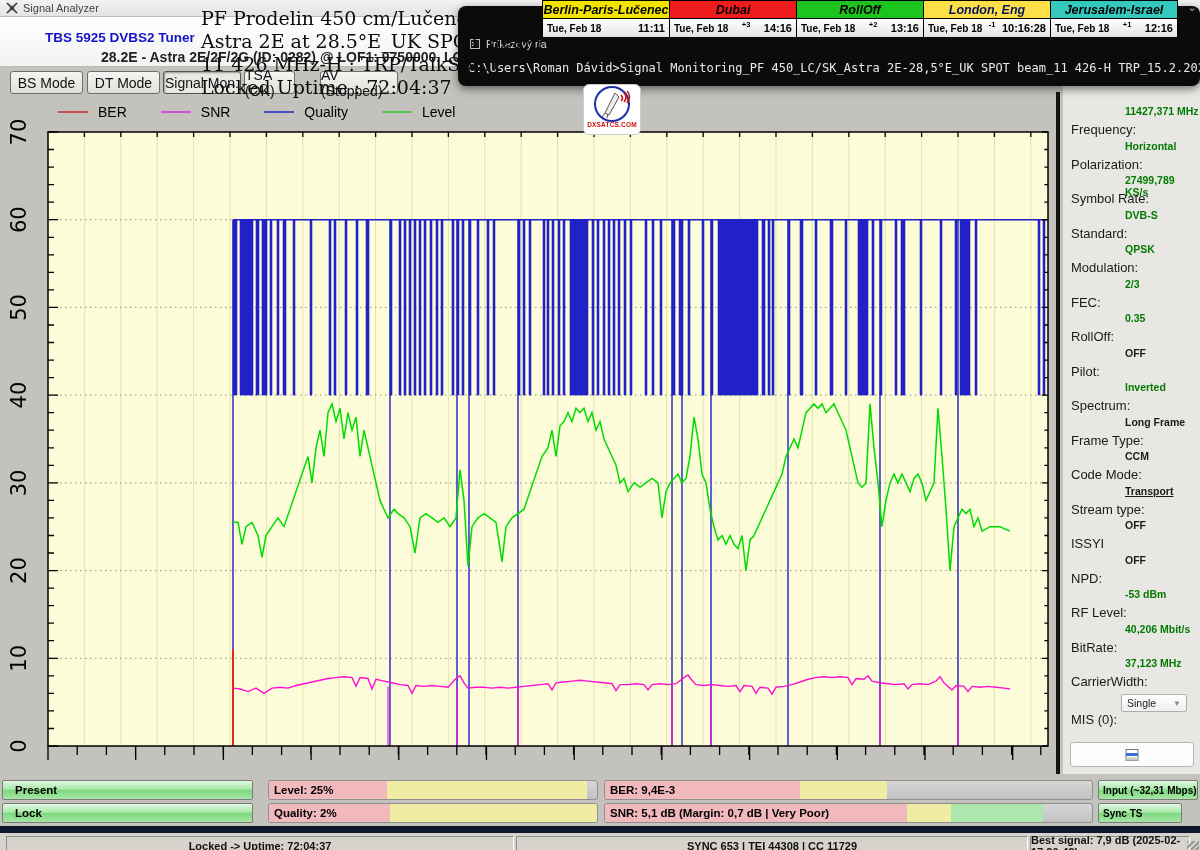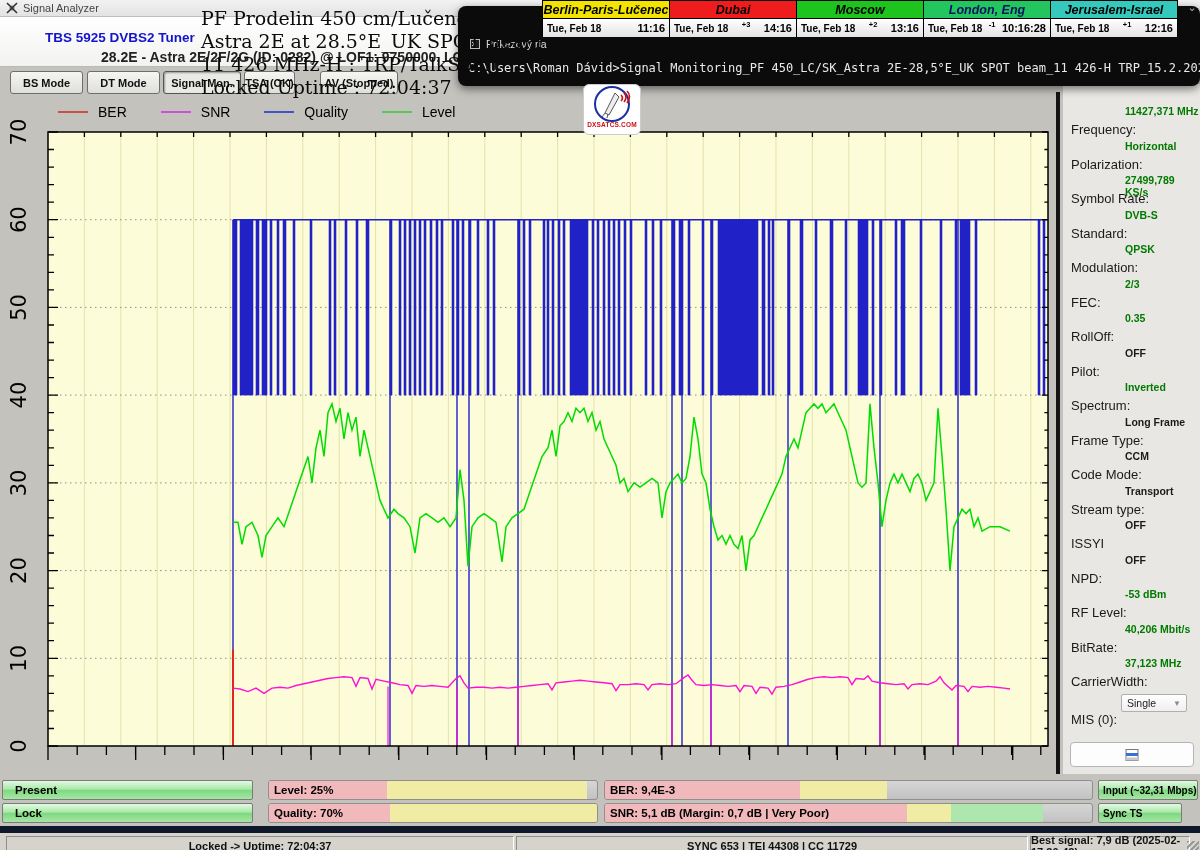--- a/index.html
+++ b/index.html
@@ -14,21 +14,21 @@
   #whiteband{left:0;top:17px;width:462px;height:49px;background:linear-gradient(#FFFFFF,#F2F2F0);border-bottom:1px solid #B9B9B9;}
   #device{left:45px;top:30px;font-size:13.5px;font-weight:bold;color:#1414CC;}
   #tunerinfo{left:101px;top:49px;font-size:14px;font-weight:bold;color:#222;}
 
   
   #caption{left:201px;top:7px;font-family:"DejaVu Serif","Liberation Serif",serif;
            font-size:19px;line-height:23px;color:#0B0B0B;z-index:30;white-space:pre;}
 
   
   .modebtn{top:71px;height:23px;border:1px solid #6E6E6E;border-radius:3px;box-sizing:border-box;
-           background:linear-gradient(#F5F5F3,#DFDFDA);font-size:11px;font-weight:bold;color:#111;
+           background:linear-gradient(#F5F5F3,#DFDFDA);font-size:14px;font-weight:normal;color:#111;
            display:flex;align-items:center;justify-content:center;z-index:5;}
   .modebtn.active{background:#E9E9E5;border:1px solid #555;box-shadow:inset 1px 1px 2px rgba(0,0,0,.35);}
 
   
   #clocks{left:543px;top:0;height:37px;display:flex;z-index:40;}
   .clock{width:128px;border:1px solid #000;box-sizing:border-box;margin-left:-1px;}
   .clock-head{height:17px;border-bottom:1px solid #000;font-size:12.5px;font-weight:bold;font-style:italic;
               display:flex;align-items:center;justify-content:center;color:#000;}
   .clock-body{height:18px;background:linear-gradient(#FFFFFF,#E4E4E4);display:flex;align-items:center;
               justify-content:space-between;padding:0 4px;font-weight:bold;color:#000;}
@@ -198,21 +198,21 @@
     <div class="prow" style="top: 332.5px;">
       <span class="pl">Frame Type:</span>
       <span class="pv" style="color: rgb(26, 26, 26);">Long Frame</span>
     </div>
     <div class="prow" style="top: 367px;">
       <span class="pl">Code Mode:</span>
       <span class="pv" style="color: rgb(26, 26, 26);">CCM</span>
     </div>
     <div class="prow" style="top: 401.5px;">
       <span class="pl">Stream type:</span>
-      <span class="pv" style="color: rgb(26, 26, 26);">Transport</span>
+      <span class="pv" style="color: rgb(26, 26, 26); text-decoration: underline;">Transport</span>
     </div>
     <div class="prow" style="top: 436px;">
       <span class="pl">ISSYI</span>
       <span class="pv" style="color: rgb(26, 26, 26);">OFF</span>
     </div>
     <div class="prow" style="top: 470.5px;">
       <span class="pl">NPD:</span>
       <span class="pv" style="color: rgb(26, 26, 26);">OFF</span>
     </div>
     <div class="prow" style="top: 505px;">
@@ -253,41 +253,41 @@
   </div>
   <div id="term-cmd">C:\Users\Roman Dávid&gt;Signal Monitoring_PF 450_LC/SK_Astra 2E-28,5°E_UK SPOT beam_11 426-H TRP_15.2.2025+</div>
 </div>
 
 <div id="clocks" class="abs">
     <div class="clock">
       <div class="clock-head" style="background: rgb(242, 227, 0); color: rgb(0, 0, 0);">Berlin-Paris-Lučenec</div>
       <div class="clock-body">
         <span class="clock-date">Tue, Feb 18</span>
         <span class="clock-off"></span>
-        <span class="clock-time">11:16</span>
+        <span class="clock-time">11:11</span>
       </div>
     </div>
     <div class="clock">
       <div class="clock-head" style="background: rgb(238, 28, 28); color: rgb(0, 0, 0);">Dubai</div>
       <div class="clock-body">
         <span class="clock-date">Tue, Feb 18</span>
         <span class="clock-off">+3</span>
         <span class="clock-time">14:16</span>
       </div>
     </div>
     <div class="clock">
-      <div class="clock-head" style="background: rgb(29, 196, 29); color: rgb(0, 0, 0);">Moscow</div>
+      <div class="clock-head" style="background: rgb(29, 196, 29); color: rgb(0, 0, 0);">RollOff</div>
       <div class="clock-body">
         <span class="clock-date">Tue, Feb 18</span>
         <span class="clock-off">+2</span>
         <span class="clock-time">13:16</span>
       </div>
     </div>
     <div class="clock">
-      <div class="clock-head" style="background: #22c55e; color: rgb(10, 21, 96);">London, Eng</div>
+      <div class="clock-head" style="background: #fde047; color: rgb(10, 21, 96);">London, Eng</div>
       <div class="clock-body">
         <span class="clock-date">Tue, Feb 18</span>
         <span class="clock-off">-1</span>
         <span class="clock-time">10:16:28</span>
       </div>
     </div>
     <div class="clock">
       <div class="clock-head" style="background: rgb(53, 201, 190); color: rgb(0, 0, 0);">Jerusalem-Israel</div>
       <div class="clock-body">
         <span class="clock-date">Tue, Feb 18</span>
@@ -318,21 +318,21 @@
     <div class="pbar abs" style="left: 604px; top: 780px; width: 489px;">
       <div class="pseg" style="left: 0%; width: 40%; background: rgb(242, 185, 189);"></div>
       <div class="pseg" style="left: 40%; width: 18%; background: rgb(241, 236, 163);"></div>
       <div class="plabel">BER: 9,4E-3</div>
     </div>
     <div class="badge abs" style="left: 1098px; top: 780px; width: 100px; font-size: 10px; padding-left: 4px;">Input (~32,31 Mbps)</div>
     <div class="badge abs" style="left: 2px; top: 803px; width: 251px;">Lock</div>
     <div class="pbar abs" style="left: 268px; top: 803px; width: 330px;">
       <div class="pseg" style="left: 0%; width: 37%; background: rgb(242, 185, 189);"></div>
       <div class="pseg" style="left: 37%; width: 63%; background: rgb(241, 236, 163);"></div>
-      <div class="plabel">Quality: 70%</div>
+      <div class="plabel">Quality: 2%</div>
     </div>
     <div class="pbar abs" style="left: 604px; top: 803px; width: 489px;">
       <div class="pseg" style="left: 0%; width: 62%; background: rgb(242, 185, 189);"></div>
       <div class="pseg" style="left: 62%; width: 9%; background: rgb(241, 236, 163);"></div>
       <div class="pseg" style="left: 71%; width: 19%; background: rgb(174, 231, 174);"></div>
       <div class="plabel">SNR: 5,1 dB (Margin: 0,7 dB | Very Poor)</div>
     </div>
     <div class="badge abs" style="left: 1098px; top: 803px; width: 84px; font-size: 10px; padding-left: 4px;">Sync TS</div>
   </div>
 

